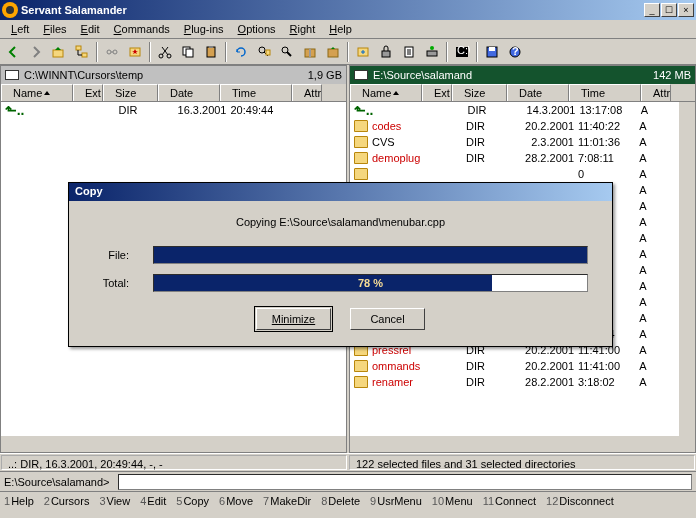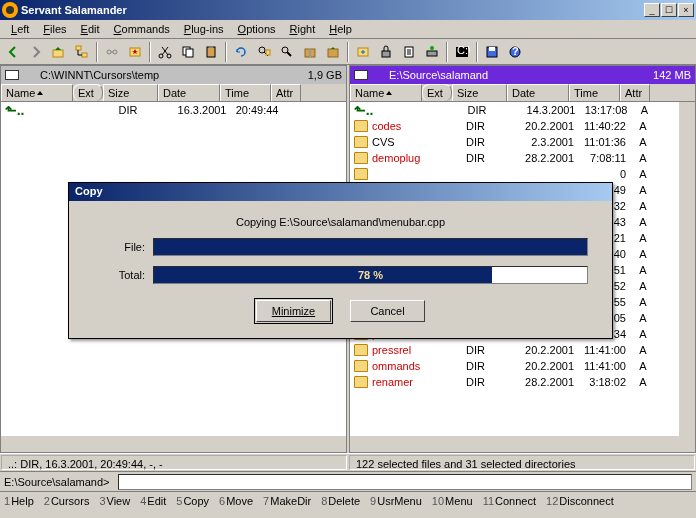--- a/index.html
+++ b/index.html
@@ -22,41 +22,41 @@
 .toolbar { height: 26px; background: #d4d0c8; display: flex; align-items: center; padding: 0 2px; gap: 1px; border-bottom: 1px solid #808080; }
 .tbtn { width: 22px; height: 22px; display: flex; align-items: center; justify-content: center; cursor: pointer; }
 .tbtn svg { width: 16px; height: 16px; }
 .tsep { width: 2px; height: 20px; border-left: 1px solid #808080; border-right: 1px solid #fff; margin: 0 2px; }
 
 
 .panels { height: 388px; display: flex; }
 .panel { flex: 1; display: flex; flex-direction: column; border: 1px solid #808080; }
 .panel + .panel { margin-left: 2px; }
 
-.pathbar { height: 18px; background: #6d28d9; color: #fff; display: flex; align-items: center; padding: 0 4px; }
+.pathbar { height: 18px; background: #14532d; color: #fff; display: flex; align-items: center; padding: 0 4px; }
 .pathbar.inactive { background: #c0c0c0; color: #000; }
 .driveicon { width: 14px; height: 10px; background: #fff; border: 1px solid #333; margin-right: 5px; }
-.pathbar .path { flex: 1; margin-left: 16px; }
+.pathbar .path { flex: 1; }
 .pathbar .size { }
 
 .colheaders { height: 18px; background: #d4d0c8; display: flex; border-bottom: 1px solid #808080; }
-.colh { padding: 2px 4px; border-right: 1px solid #808080; border-top: 1px solid #fff; border-left: 1px solid #fff; cursor: pointer; display: flex; align-items: center; gap: 2px; }
-.colh.name { width: 72px; } .colh.ext { width: 30px; border-radius: 7px; } .colh.sze { width: 55px; } .colh.date { width: 62px; } .colh.time { width: 51px; } .colh.attr { width: 30px; }
+.colh { padding: 2px 11px; border-right: 1px solid #808080; border-top: 1px solid #fff; border-left: 1px solid #fff; cursor: pointer; display: flex; align-items: center; gap: 2px; }
+.colh.name { width: 72px; } .colh.ext { width: 30px; } .colh.sze { width: 55px; } .colh.date { width: 62px; } .colh.time { width: 72px; } .colh.attr { width: 30px; }
 .sortarr { width: 0; height: 0; border-left: 3px solid transparent; border-right: 3px solid transparent; border-bottom: 4px solid #000; display: inline-block; }
 
 .filelist { flex: 1; background: #fff; overflow: hidden; position: relative; }
 .filerow { height: 16px; display: flex; align-items: center; padding: 0 4px; }
 .filerow .fi { width: 14px; height: 12px; margin-right: 4px; }
 .foldericon { background: #f5d77e; border: 1px solid #b8860b; border-radius: 1px 1px 0 0; position: relative; }
 .filerow .fname { width: 68px; overflow: hidden; }
 .filerow .fname.red { color: #cc0000; }
 .filerow .fext { width: 26px; }
 .filerow .fsize { width: 54px; text-align: left; padding-right: 6px; }
 .filerow .fdate { width: 58px; text-align: right; padding-right: 4px; }
-.filerow .ftime { width: 52px; text-align: right; padding-right: 4px; }
+.filerow .ftime { width: 52px; text-align: left; padding-right: 4px; }
 .filerow .fattr { width: 26px; text-align: center; }
 .updir { color: #006400; font-size: 14px; font-weight: bold; }
 
 .scroll-v { position: absolute; right: 0; top: 0; bottom: 16px; width: 16px; background: #d4d0c8; }
 .scroll-h { position: absolute; left: 0; right: 16px; bottom: 0; height: 16px; background: #d4d0c8; }
 .scroll-corner { position: absolute; right: 0; bottom: 0; width: 16px; height: 16px; background: #d4d0c8; }
 
 
 .statusbar { height: 18px; background: #d4d0c8; border-top: 1px solid #fff; display: flex; }
 .statuscell { flex: 1; padding: 2px 6px; border: 1px inset #fff; margin: 1px; }
@@ -67,23 +67,23 @@
 
 .fkeys { height: 18px; background: #d4d0c8; display: flex; align-items: center; padding: 0 4px; gap: 10px; border-top: 1px solid #808080; }
 .fkey { display: flex; gap: 1px; cursor: pointer; }
 .fkey .kn { color: #555; }
 .fkey .kl { }
 
 
 .dialog { position: absolute; left: 68px; top: 182px; width: 545px; background: #d4d0c8; border: 1px solid #000; box-shadow: 2px 2px 3px rgba(0,0,0,0.4); }
 .dlgtitle { height: 18px; background: linear-gradient(to right, #0a246a, #a6caf0); color: #fff; font-weight: bold; padding: 2px 6px; }
 .dlgbody { padding: 14px 24px 16px; }
-.dlginfo { text-align: center; margin-bottom: 8px; line-height: 15px; }
+.dlginfo { text-align: center; margin-bottom: 16px; line-height: 15px; }
 .progrow { display: flex; align-items: center; margin-bottom: 10px; }
-.proglabel { width: 60px; text-align: right; padding-right: 8px; }
+.proglabel { width: 60px; text-align: right; padding-right: 24px; }
 .progbar { flex: 1; height: 18px; background: #fff; border: 1px inset #808080; position: relative; }
 .progfill { height: 100%; background: #0a246a; }
 .progtext { position: absolute; width: 100%; top: 0; text-align: center; line-height: 16px; color: #fff; font-weight: bold; mix-blend-mode: difference; }
 .dlgbtns { text-align: center; margin-top: 16px; }
 .dlgbtn { display: inline-block; width: 75px; height: 22px; background: #d4d0c8; border: 1px solid; border-color: #fff #404040 #404040 #fff; margin: 0 8px; cursor: pointer; line-height: 20px; }
 .dlgbtn.focus { outline: 1px solid #000; outline-offset: 1px; text-decoration: underline; }
 
 </style>
 </head>
 <body>

